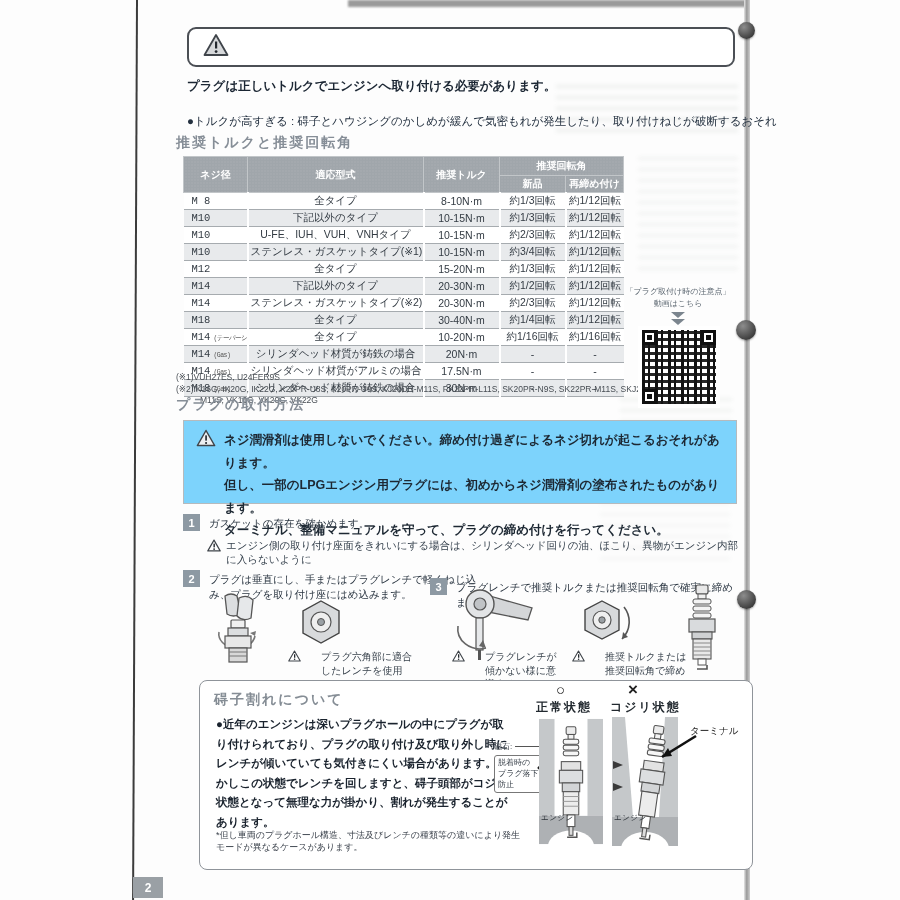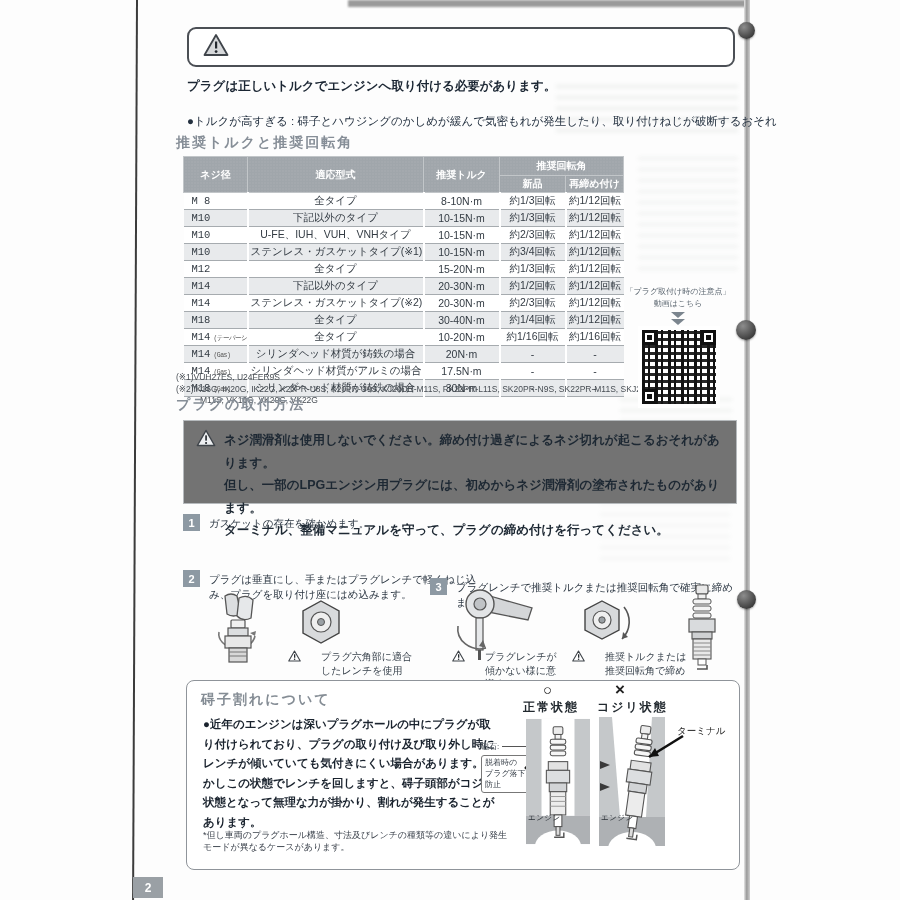--- a/index.html
+++ b/index.html
@@ -53,40 +53,40 @@
   .qr-arrows i{display:block;width:0;height:0;border-left:7px solid transparent;border-right:7px solid transparent;border-top:6px solid #7b858e;margin-bottom:1px;}
   .qr{position:absolute;left:642px;top:330px;width:74px;height:74px;background:
       repeating-linear-gradient(0deg,rgba(20,20,20,.92) 0 3px,transparent 3px 7px),
       repeating-linear-gradient(90deg,#111 0 3px,#fff 3px 6px,#111 6px 8px,#fff 8px 13px);
       outline:4px solid #fff;}
   .finder{position:absolute;width:15px;height:15px;border:3px solid #101010;background:#fff;box-sizing:border-box;}
   .finder::after{content:"";position:absolute;left:2px;top:2px;width:5px;height:5px;background:#101010;}
   .f1{left:0;top:0;} .f2{right:0;top:0;} .f3{left:0;bottom:0;}
 
   
-  .warnbox{position:absolute;left:183px;top:420px;width:554px;height:84px;background:#737373;border:1px solid #b6babd;box-sizing:border-box;padding:8px 12px;display:flex;gap:8px;}
+  .warnbox{position:absolute;left:183px;top:420px;width:554px;height:84px;background:#7dd3fc;border:1px solid #b6babd;box-sizing:border-box;padding:8px 12px;display:flex;gap:8px;}
   .warnbox .lines{font-size:12.5px;font-weight:bold;color:#1d2833;line-height:1.8;}
   .warnbox .lines p{margin:0;}
 
   
   .step{position:absolute;display:flex;gap:9px;align-items:flex-start;}
   .step-num{flex:0 0 auto;width:17px;height:17px;background:#8d99a3;color:#fff;font-size:11px;font-weight:bold;display:flex;align-items:center;justify-content:center;}
   .step-txt{font-size:10.5px;color:#2b3642;line-height:1.45;padding-top:2px;}
   .st1{left:183px;top:514px;} .st2{left:183px;top:570px;width:310px;} .st3{left:430px;top:578px;width:308px;}
   .note1{position:absolute;left:207px;top:539px;display:flex;gap:5px;font-size:10.5px;color:#333f4b;align-items:flex-start;width:540px;}
 
   
   .il{position:absolute;}
   .il-hand{left:205px;top:592px;} .il-hex1{left:298px;top:599px;}
   .il-ratchet{left:446px;top:586px;} .il-hex2{left:578px;top:597px;} .il-plug{left:678px;top:583px;}
   .cap{position:absolute;display:flex;gap:20px;font-size:10px;color:#39434d;line-height:1.35;}
   .cap1{left:288px;top:650px;width:126px;} .cap2{left:452px;top:650px;width:112px;} .cap3{left:572px;top:650px;width:122px;}
 
   
-  .bottombox{position:absolute;left:186px;top:680px;width:554px;height:190px;border:1.5px solid #8f949a;border-radius:8px;background:#fff;box-sizing:border-box;}
+  .bottombox{position:absolute;left:199px;top:680px;width:554px;height:190px;border:1.5px solid #8f949a;border-radius:8px;background:#fff;box-sizing:border-box;}
   .ib-title{position:absolute;left:14px;top:10px;font-size:14px;font-weight:bold;color:#858d95;letter-spacing:2px;margin:0;}
   .ib-body{position:absolute;left:16px;top:34px;width:296px;font-size:11.5px;font-weight:bold;color:#1a232e;line-height:1.7;margin:0;}
   .ib-foot{position:absolute;left:16px;top:148px;width:306px;font-size:9px;color:#3a414b;line-height:1.35;margin:0;}
   .magnet{position:absolute;left:294px;top:60px;width:54px;font-size:8px;color:#39414a;}
   .magnet .m1{display:flex;align-items:center;gap:3px;}
   .magnet .m1 i{flex:1;border-top:1px solid #555;}
   .magnet .mbox{margin-top:3px;border:1px solid #777;border-radius:3px;padding:2px 3px;line-height:1.35;background:#fff;}
   .marrow{position:absolute;left:336px;top:84px;}
   .sym{position:absolute;font-weight:bold;color:#222;}
   .sym-ok{left:356px;top:0px;font-size:15px;} .sym-ng{left:428px;top:-1px;font-size:17px;}
@@ -269,20 +269,30 @@
     <div class="lines">
       <p>ネジ潤滑剤は使用しないでください。締め付け過ぎによるネジ切れが起こるおそれがあります。</p>
       <p>但し、一部のLPGエンジン用プラグには、初めからネジ潤滑剤の塗布されたものがあります。</p>
       <p>ターミナル、整備マニュアルを守って、プラグの締め付けを行ってください。</p>
     </div>
   </div>
 
   <div class="step st1">
     <span class="step-num">1</span>
     <span class="step-txt">ガスケットの存在を確かめます。</span>
+  </div>
+  <div class="note1">
+    <span class="wtri">
+      <svg width="14" height="13" viewBox="0 0 26 24">
+          <path d="M13 2 L24.5 22 H1.5 Z" fill="#fff" stroke="#3f444a" stroke-width="2.2" stroke-linejoin="round"></path>
+          <rect x="12" y="8.5" width="2.6" height="7" fill="#23282e"></rect>
+          <circle cx="13.2" cy="18.6" r="1.6" fill="#23282e"></circle>
+        </svg>
+    </span>
+    <span>エンジン側の取り付け座面をきれいにする場合は、シリンダヘッド回りの油、ほこり、異物がエンジン内部に入らないように</span>
   </div>
 
   <div class="step st2">
     <span class="step-num">2</span>
     <span class="step-txt">プラグは垂直にし、手またはプラグレンチで軽くねじ込み、プラグを取り付け座にはめ込みます。</span>
   </div>
   <div class="step st3">
     <span class="step-num">3</span>
     <span class="step-txt">プラグレンチで推奨トルクまたは推奨回転角で確実に締めます。</span>
   </div>

